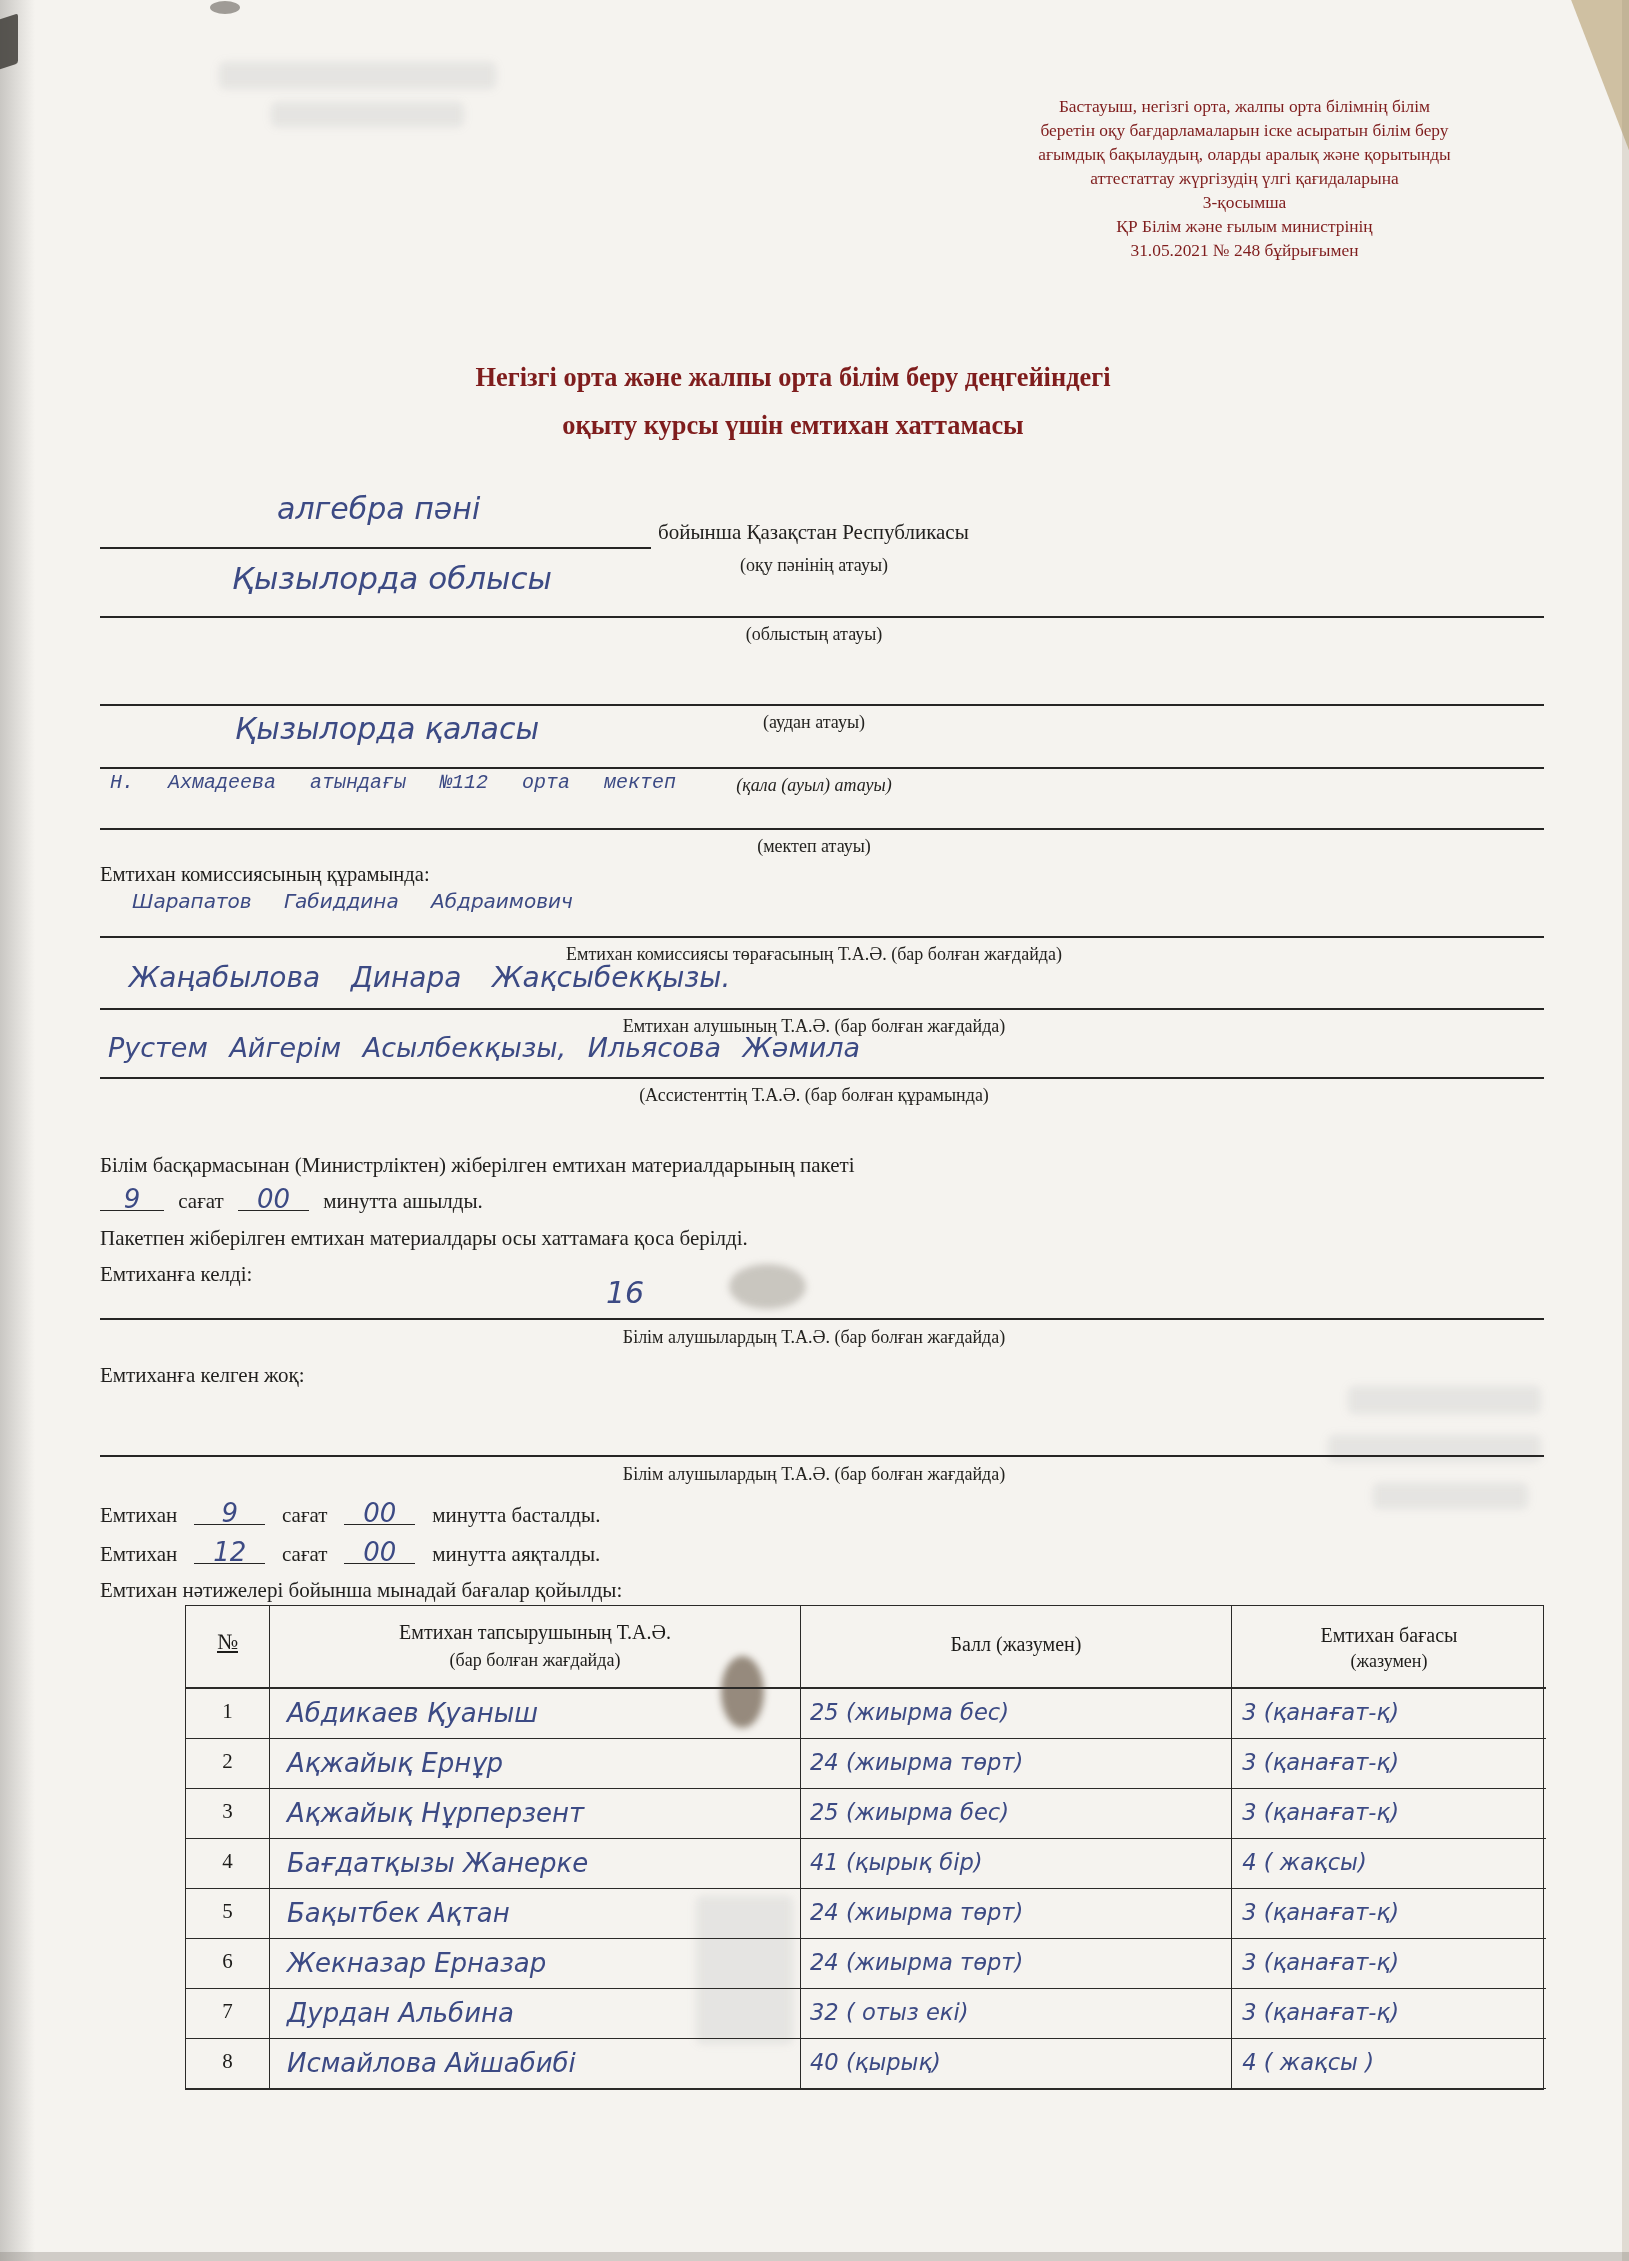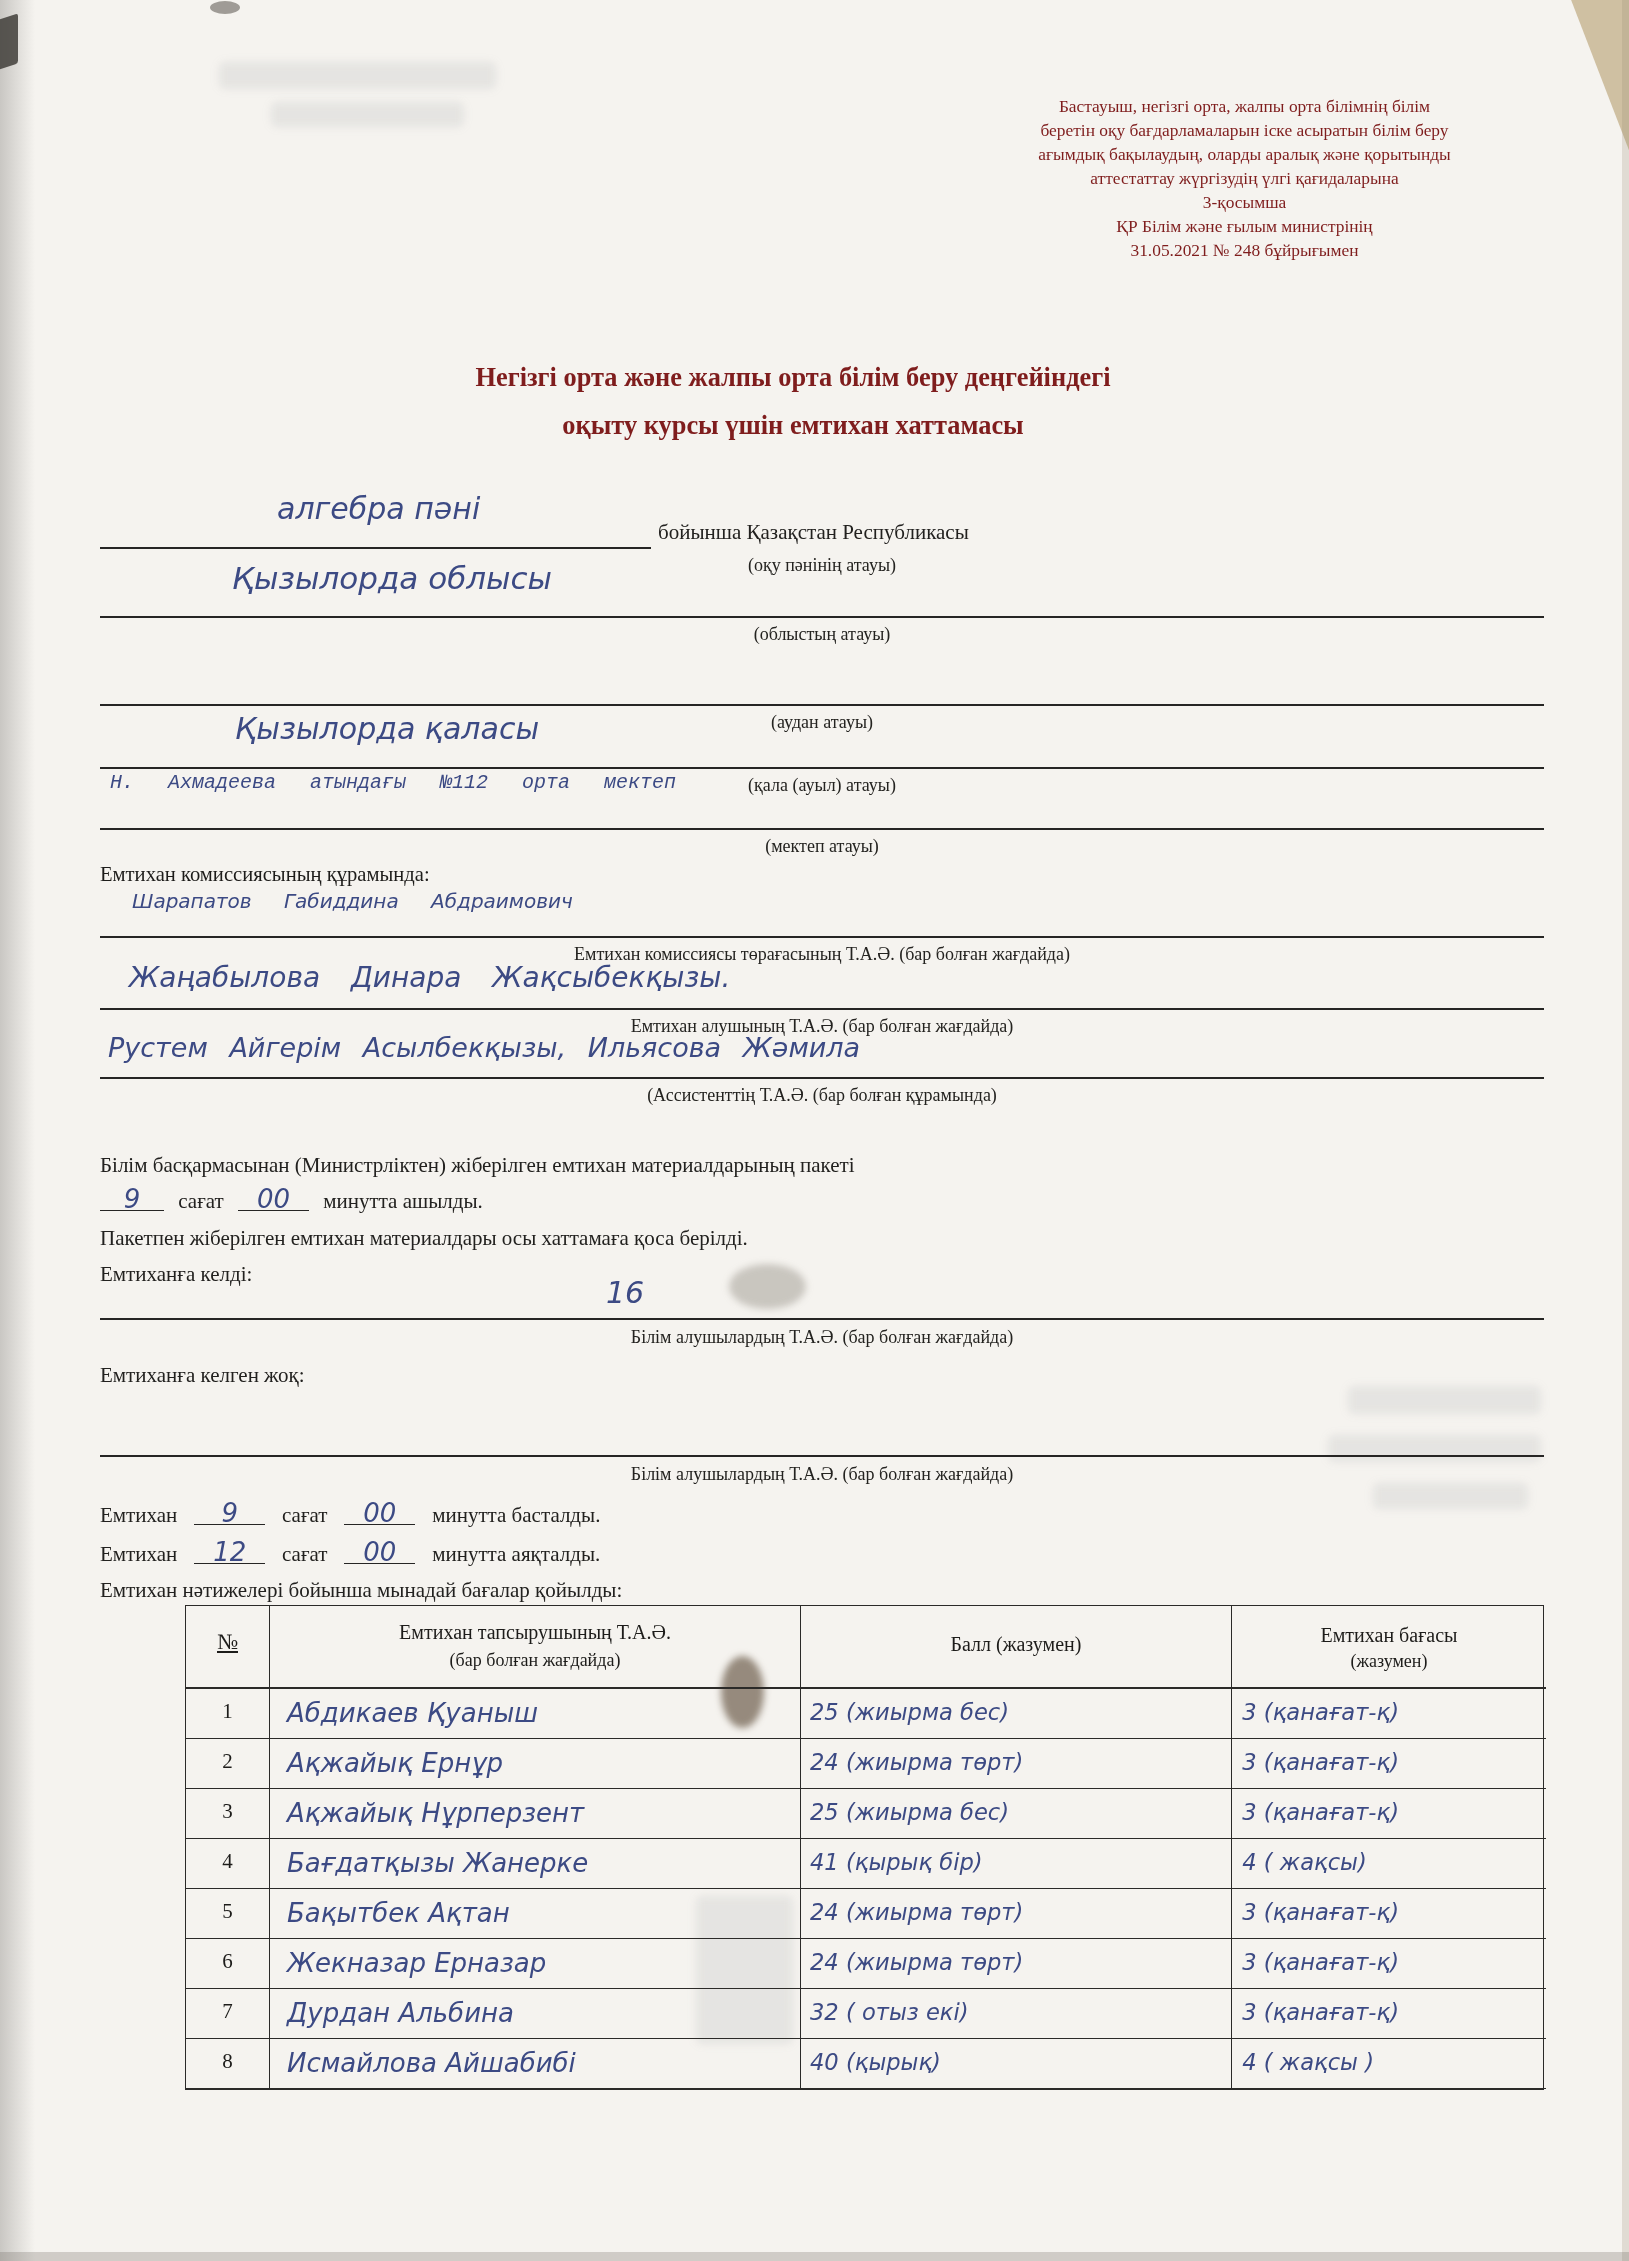--- a/index.html
+++ b/index.html
@@ -13,21 +13,21 @@
   .top-dot{position:absolute;left:210px;top:1.3px;width:30px;height:13px;background:#5a554e;
     border-radius:50%;opacity:.55;filter:blur(0.6px);}
   .tan-corner{position:absolute;right:0;top:0;width:64px;height:161px;background:#c8b694;
     clip-path:polygon(100% 0,8% 0,100% 95%);opacity:.85;}
   .right-strip{position:absolute;right:0;top:0;width:7.7px;height:100%;background:rgba(150,138,114,.22);}
   .bottom-strip{position:absolute;left:0;bottom:0;width:100%;height:9px;background:rgba(110,104,96,.28);}
   .smudge{position:absolute;border-radius:50%;filter:blur(3.9px);}
   .bleed{position:absolute;background:rgba(116,122,134,.12);filter:blur(4.5px);border-radius:6.4px;}
   
   .t{position:absolute;white-space:nowrap;}
-  .caption{position:absolute;left:100px;width:1444px;text-align:center;font-size:18px;color:#242320;}
+  .caption{position:absolute;left:92px;width:1444px;text-align:center;font-size:18px;color:#242320;}
   .uline{position:absolute;height:1.9px;background:#262524;}
   .hw{font-family:"DejaVu Sans",sans-serif;font-style:italic;color:#3c4a84;}
   .hwv{position:absolute;white-space:nowrap;}
   .slot{display:inline-block;border-bottom:1.9px solid #262524;text-align:center;
         font-family:"DejaVu Sans",sans-serif;font-style:italic;color:#3c4a84;
         font-size:26px;line-height:22px;vertical-align:baseline;}
   .header-note{position:absolute;left:922px;top:94px;width:645px;text-align:center;
         font-size:17.4px;line-height:24px;color:#7f1d1d;}
   .title{position:absolute;left:100px;top:353px;width:1386px;text-align:center;
         font-size:26.4px;font-weight:bold;line-height:48px;color:#7f1d1d;}
@@ -92,21 +92,21 @@
 
   <div class="hwv hw" style="left:232px;top:560px;font-size:31px;">Қызылорда  облысы</div>
   <div class="uline" style="left:100px;top:616px;width:1444px;"></div>
   <div class="caption" style="top:624px;">(облыстың атауы)</div>
 
   <div class="uline" style="left:100px;top:704px;width:1444px;"></div>
   <div class="caption" style="top:712px;">(аудан атауы)</div>
 
   <div class="hwv hw" style="left:235px;top:711px;font-size:30px;">Қызылорда  қаласы</div>
   <div class="uline" style="left:100px;top:767px;width:1444px;"></div>
-  <div class="caption" style="top:775px;">(қала (ауыл) атауы)</div>
+  <div class="caption" style="top:775px;font-style:italic;">(қала (ауыл) атауы)</div>
 
   <div class="hwv hw" style="left:110px;top:771px;font-size:20px;word-spacing:22px;font-family:Liberation Mono, monospace;">Н. Ахмадеева  атындағы  №112  орта  мектеп</div>
   <div class="uline" style="left:100px;top:828px;width:1444px;"></div>
   <div class="caption" style="top:836px;">(мектеп атауы)</div>
 
   <div class="t" style="left:100px;top:863px;font-size:20.6px;">Емтихан комиссиясының құрамында:</div>
   <div class="hwv hw" style="left:132px;top:889px;font-size:20px;word-spacing:26px;">Шарапатов  Габиддина  Абдраимович</div>
   <div class="uline" style="left:100px;top:936px;width:1444px;"></div>
   <div class="caption" style="top:944px;">Емтихан комиссиясы төрағасының Т.А.Ә. (бар болған жағдайда)</div>
 

